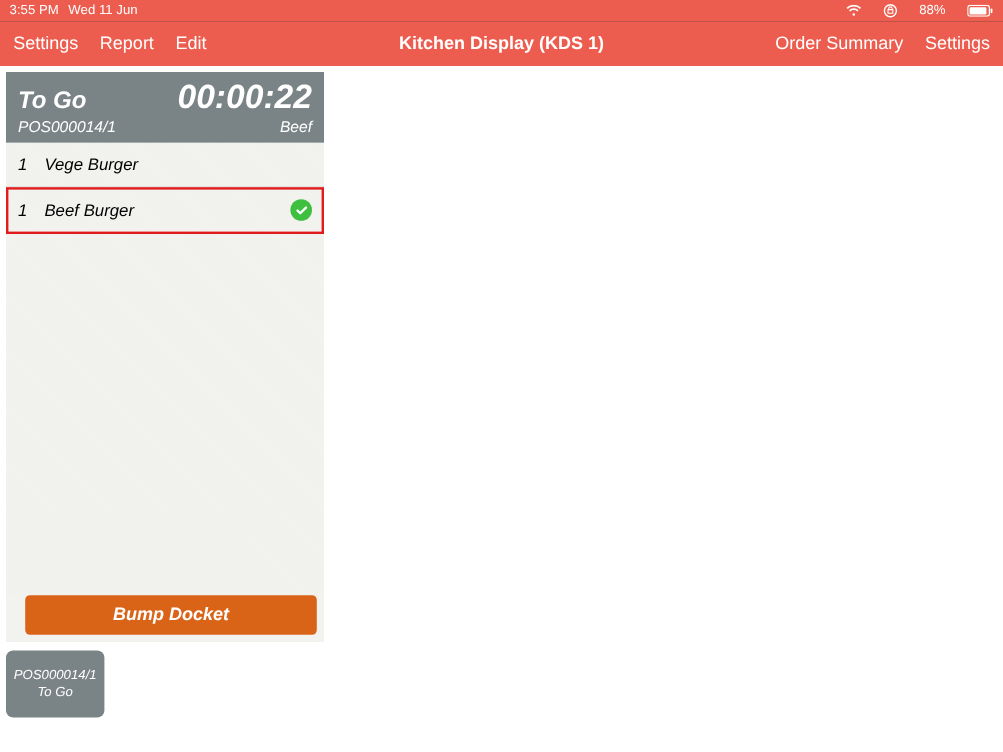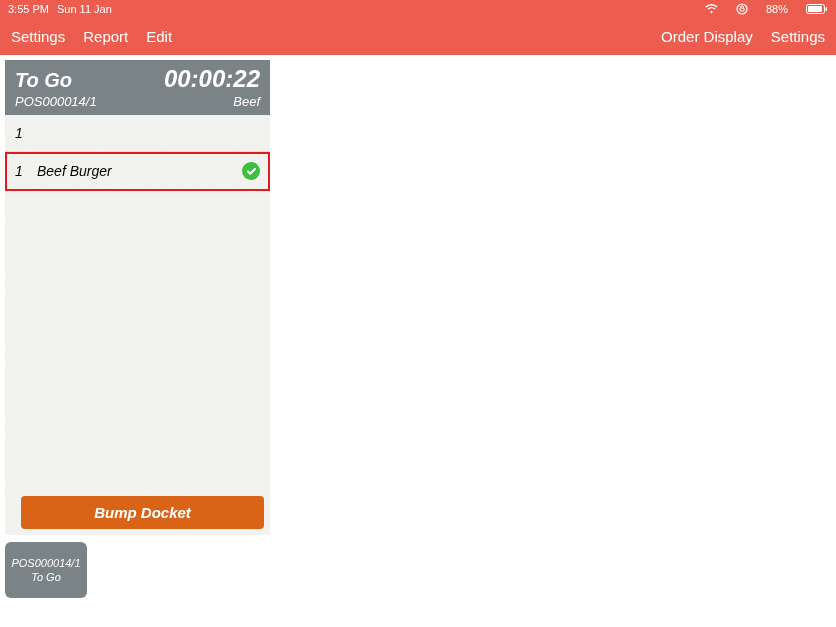--- a/index.html
+++ b/index.html
@@ -46,21 +46,21 @@
       flex-direction: column;
     }
     .card-header {
       background: #7a8386;
       color: #fff;
       padding: 5px 10px 6px 10px;
     }
     .card-header-row1 { display: flex; justify-content: space-between; align-items: baseline; }
     .card-header-row2 { display: flex; justify-content: space-between; font-size: 13px; margin-top: 1px; }
     .order-type { font-size: 20px; font-weight: 700; }
-    .order-timer { font-size: 24px; font-weight: 700; }
+    .order-timer { font-size: 28px; font-weight: 700; }
 
     .items-list { flex: 1; background: #f2f2ef; background-image: repeating-linear-gradient(45deg, rgba(0,0,0,0.008) 0, rgba(0,0,0,0.008) 1px, transparent 1px, transparent 3px); }
     .item-row {
       display: flex;
       align-items: center;
       padding: 10px 10px;
       border-bottom: 1px solid #e0e0dd;
       font-size: 14px;
       color: #000;
       position: relative;
@@ -106,21 +106,21 @@
       line-height: 1.3;
       cursor: pointer;
     }
   </style>
 </head>
 <body>
 
 <div class="status-bar">
   <div class="left">
     <span>3:55 PM</span>
-    <span>Sun 11 Jan</span>
+    <span>Wed 11 Jun</span>
   </div>
   <div class="right">
     <span>
       <svg width="13" height="10" viewBox="0 0 13 10">
           <path d="M6.5 9.2a1.1 1.1 0 100-2.2 1.1 1.1 0 000 2.2zM3.5 5.6a4.3 4.3 0 016 0l1-1a5.7 5.7 0 00-8 0l1 1zM1.4 3.5a7.3 7.3 0 0110.2 0l1-1a8.7 8.7 0 00-12.2 0l1 1z" fill="#fff"></path>
         </svg>
     </span>
     <span>
       <svg width="12" height="12" viewBox="0 0 12 12">
           <circle cx="6" cy="6" r="5" fill="none" stroke="#fff" stroke-width="1.2"></circle>
@@ -137,42 +137,44 @@
     </span>
   </div>
 </div>
 
 <div class="nav-bar">
   <div class="nav-left">
     <span class="nav-item">Settings</span>
     <span class="nav-item">Report</span>
     <span class="nav-item">Edit</span>
   </div>
+  <div class="nav-center">Kitchen Display (KDS 1)</div>
   <div class="nav-right">
-    <span class="nav-item">Order Display</span>
+    <span class="nav-item">Order Summary</span>
     <span class="nav-item">Settings</span>
   </div>
 </div>
 
 <div class="content-area">
 
   <div class="order-card">
     <div class="card-header">
       <div class="card-header-row1">
         <span class="order-type">To Go</span>
         <span class="order-timer">00:00:22</span>
       </div>
       <div class="card-header-row2">
         <span>POS000014/1</span>
         <span>Beef</span>
       </div>
     </div>
     <div class="items-list">
       <div class="item-row">
         <span class="item-qty">1</span>
+        <span class="item-name">Vege Burger</span>
       </div>
       <div class="item-row highlighted">
         <span class="item-qty">1</span>
         <span class="item-name">Beef Burger</span>
         <span class="check-circle">
           <svg width="11" height="11" viewBox="0 0 11 11">
               <path d="M2 5.5l2.2 2.2L9 3" fill="none" stroke="#fff" stroke-width="2" stroke-linecap="round" stroke-linejoin="round"></path>
             </svg>
         </span>
       </div>

